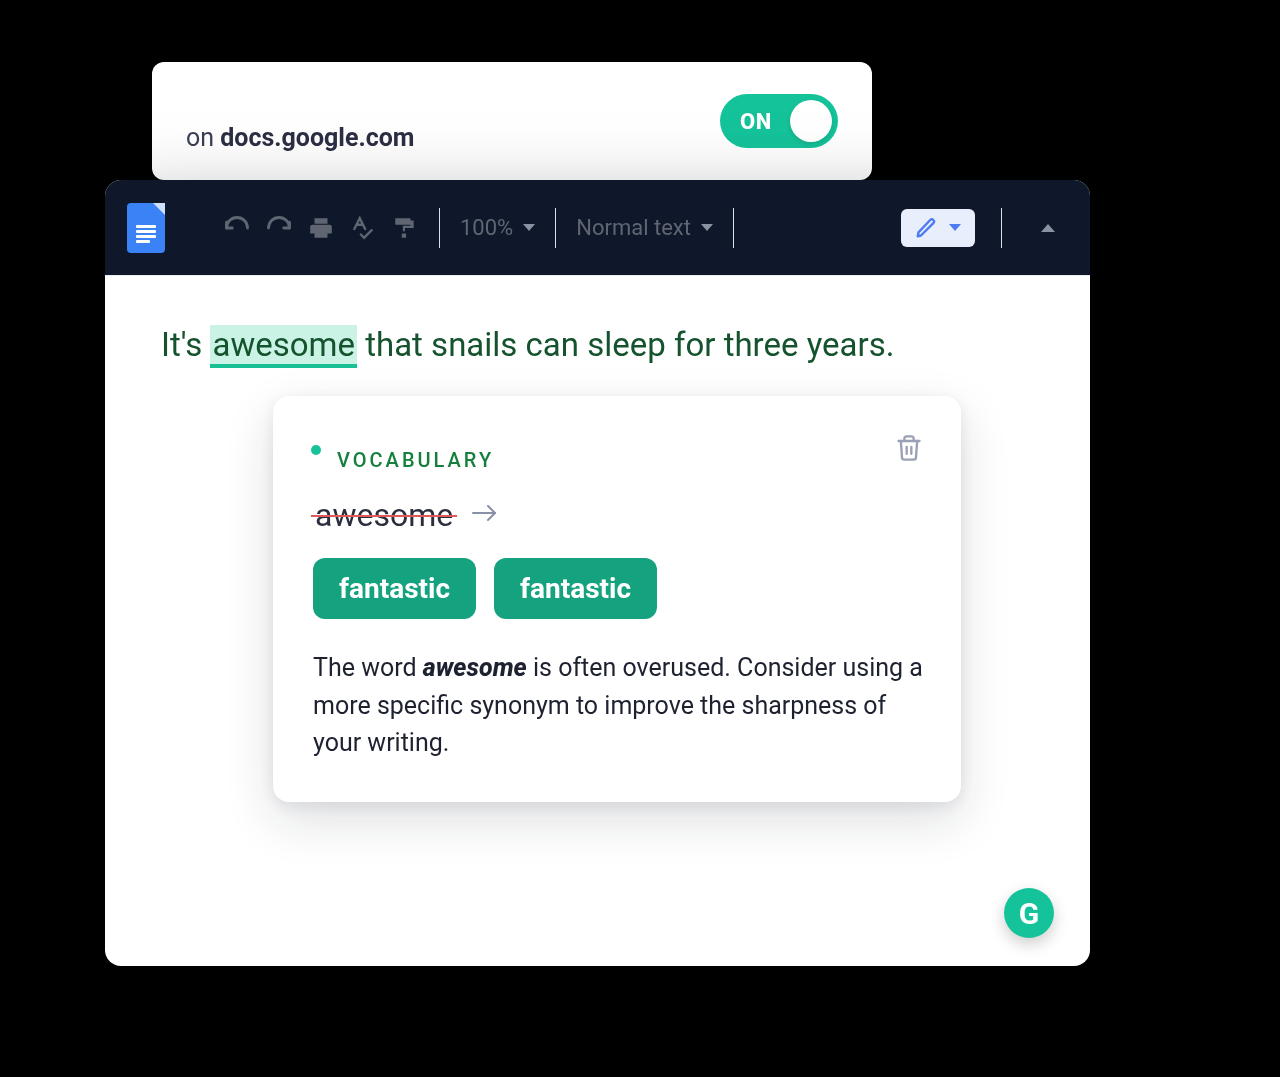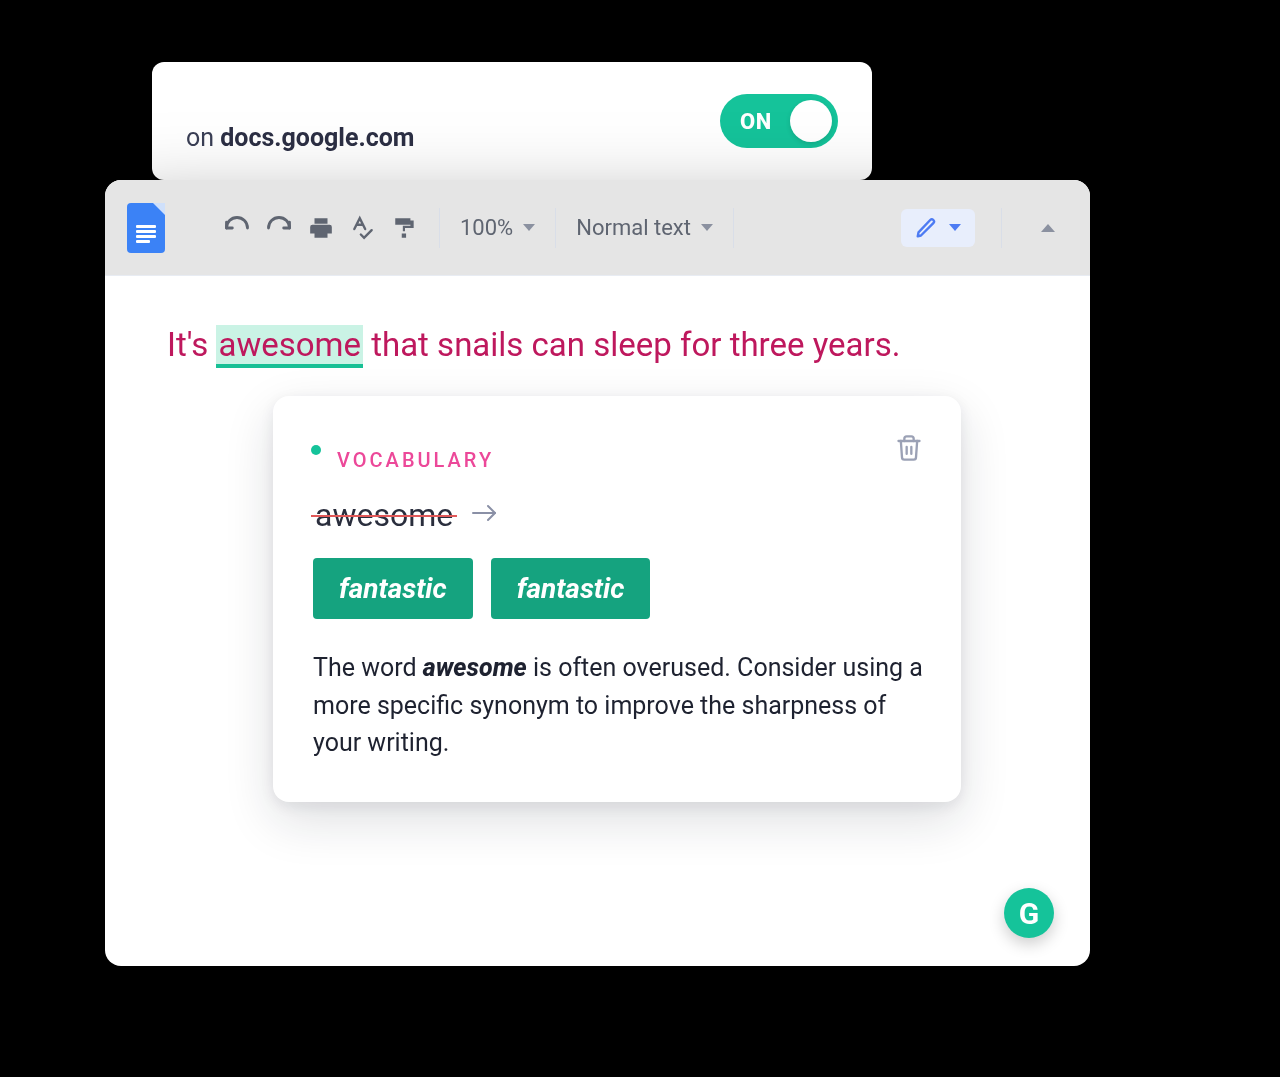--- a/index.html
+++ b/index.html
@@ -78,21 +78,21 @@
       background: #fff;
       border-radius: 16px;
       box-shadow: 0 40px 90px rgba(0,0,0,0.5);
       z-index: 2;
       overflow: hidden;
     }
 
     
     .toolbar {
       height: 96px;
-      background: #e5e5e5;
+      background: #0f172a;
       border-bottom: 1px solid #e8ecf3;
       display: flex;
       align-items: center;
       padding: 0 22px;
       gap: 2px;
     }
     .docs-icon {
       width: 38px;
       height: 50px;
       background: #3b82f6;
@@ -182,23 +182,22 @@
       border-right: 7px solid transparent;
       border-bottom: 8px solid #8b91a0;
     }
 
     
     .doc {
       padding: 46px 56px;
     }
     .doc-line {
       font-size: 33px;
-      color: #be185d;
+      color: #14532d;
       line-height: 1.4;
-      margin-left: 6px;
     }
     .highlight {
       background: #caf3e5;
       border-bottom: 4px solid #17c095;
       padding: 0 2px;
     }
 
     
     .suggestion {
       position: absolute;
@@ -222,21 +221,21 @@
       align-items: center;
       gap: 16px;
     }
     .dot {
       width: 10px;
       height: 10px;
       background: #15c39a;
       border-radius: 50%;
     }
     .sugg-label {
-      color: #ec4899;
+      color: #15803d;
       letter-spacing: 3px;
       font-size: 20px;
       font-weight: 500;
       margin-top: 20px;
     }
     .trash {
       color: #9ba1b5;
       cursor: pointer;
     }
 
@@ -269,23 +268,22 @@
       gap: 18px;
       margin-bottom: 30px;
       padding-left: 2px;
     }
     .chip {
       background: #15a37f;
       color: #fff;
       font-size: 28px;
       font-weight: 700;
       padding: 14px 26px;
-      border-radius: 4px;
-      cursor: pointer;
-      font-style: italic;
+      border-radius: 12px;
+      cursor: pointer;
     }
 
     .sugg-desc {
       font-size: 25px;
       line-height: 1.5;
       color: #1e2230;
       padding-left: 2px;
     }
     .sugg-desc .bold {
       font-weight: 800;

